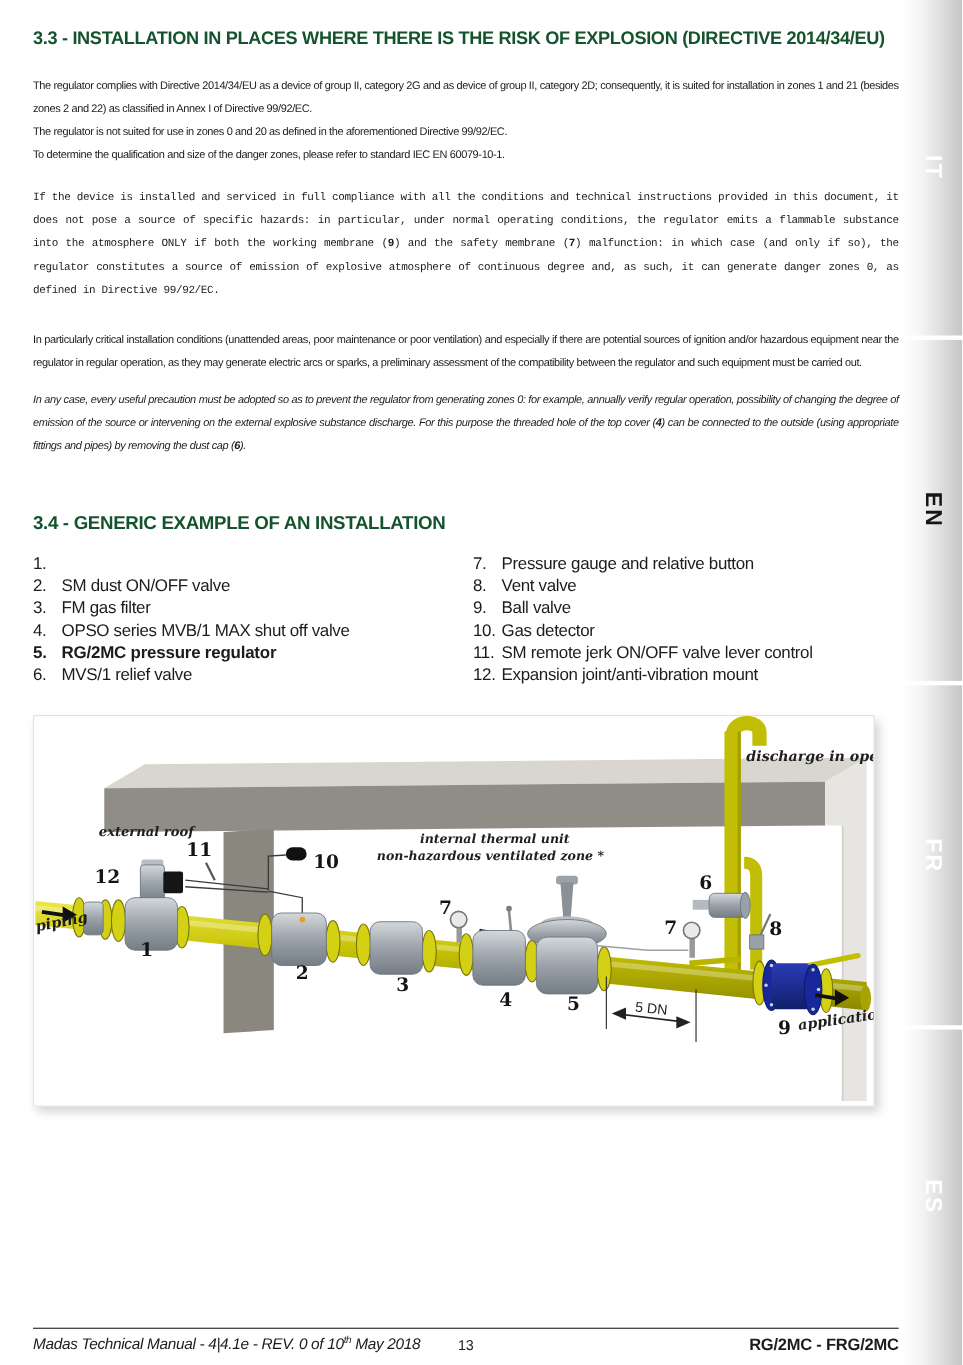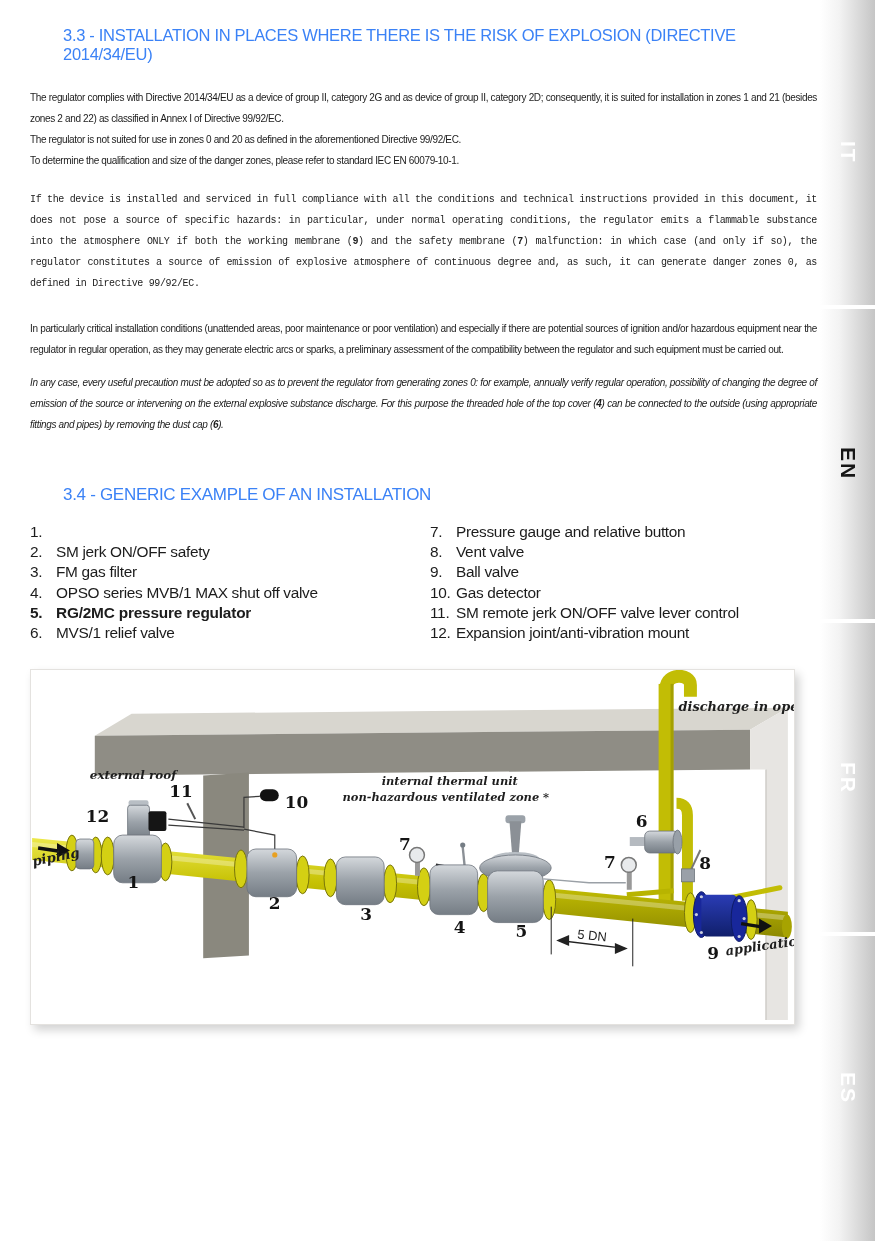--- a/index.html
+++ b/index.html
@@ -3,23 +3,22 @@
 <meta charset="utf-8">
 <style>
   * { margin:0; padding:0; box-sizing:border-box; }
   html,body { background:#fff; }
   .page {
     position:relative; width:875px; height:1241px; background:#ffffff;
     font-family:"Liberation Sans", sans-serif; color:#1c1c1c; overflow:hidden;
   }
   .content { position:absolute; left:30px; top:0; width:787px; }
   h2.sec {
-    margin-top:26px; font-size:16.5px; font-weight:normal; color:#3b82f6;
+    margin-top:26px; font-size:16.5px; font-weight:bold; color:#14532d;
     letter-spacing:-0.3px;
-    margin-left:33px;
   }
   .bodytext { font-size:10px; line-height:21px; letter-spacing:-0.35px; text-align:justify; }
   .bodytext p { margin:0; }
   .mt-first { margin-top:23px !important; }
   .gap1 { margin-top:18px !important;font-family:Liberation Mono, monospace; }
   .gap2 { margin-top:24px !important; }
   .gap3 { margin-top:12px !important;font-style:italic; }
   h2.sec2 { margin-top:50px; font-size:17px; }
   .parts { display:flex; margin-top:17px; font-size:15.4px; line-height:20.2px; letter-spacing:-0.3px; }
   .parts .col { width:400px; }
@@ -74,21 +73,21 @@
     <h2 class="sec sec2">3.4 - GENERIC EXAMPLE OF AN INSTALLATION</h2>
 
     <div class="parts">
       <div class="col">
         <ul>
           <li>
               <span class="num">1.</span>
             </li>
           <li>
               <span class="num">2.</span>
-              <span>SM jerk ON/OFF safety</span>
+              <span>SM dust ON/OFF valve</span>
             </li>
           <li>
               <span class="num">3.</span>
               <span>FM gas filter</span>
             </li>
           <li>
               <span class="num">4.</span>
               <span>OPSO series MVB/1 MAX shut off valve</span>
             </li>
           <li class="bold">
@@ -314,14 +313,19 @@
   <div class="side-tab" style="top:309px; height:310px;">
     <span class="lbl lbl-dark">EN</span>
   </div>
   <div class="side-tab" style="top:623px; height:309px;">
     <span class="lbl lbl-light">FR</span>
   </div>
   <div class="side-tab" style="top:936px; height:305px;">
     <span class="lbl lbl-light">ES</span>
   </div>
 
+  <div class="footer">
+    <div class="left"><span>Madas Technical Manual - 4|4.1e - REV. 0 of 10</span><sup>th</sup><span> May 2018</span></div>
+    <div class="center">13</div>
+    <div class="right">RG/2MC - FRG/2MC</div>
+  </div>
 
 </div>
 
 </body></html>

